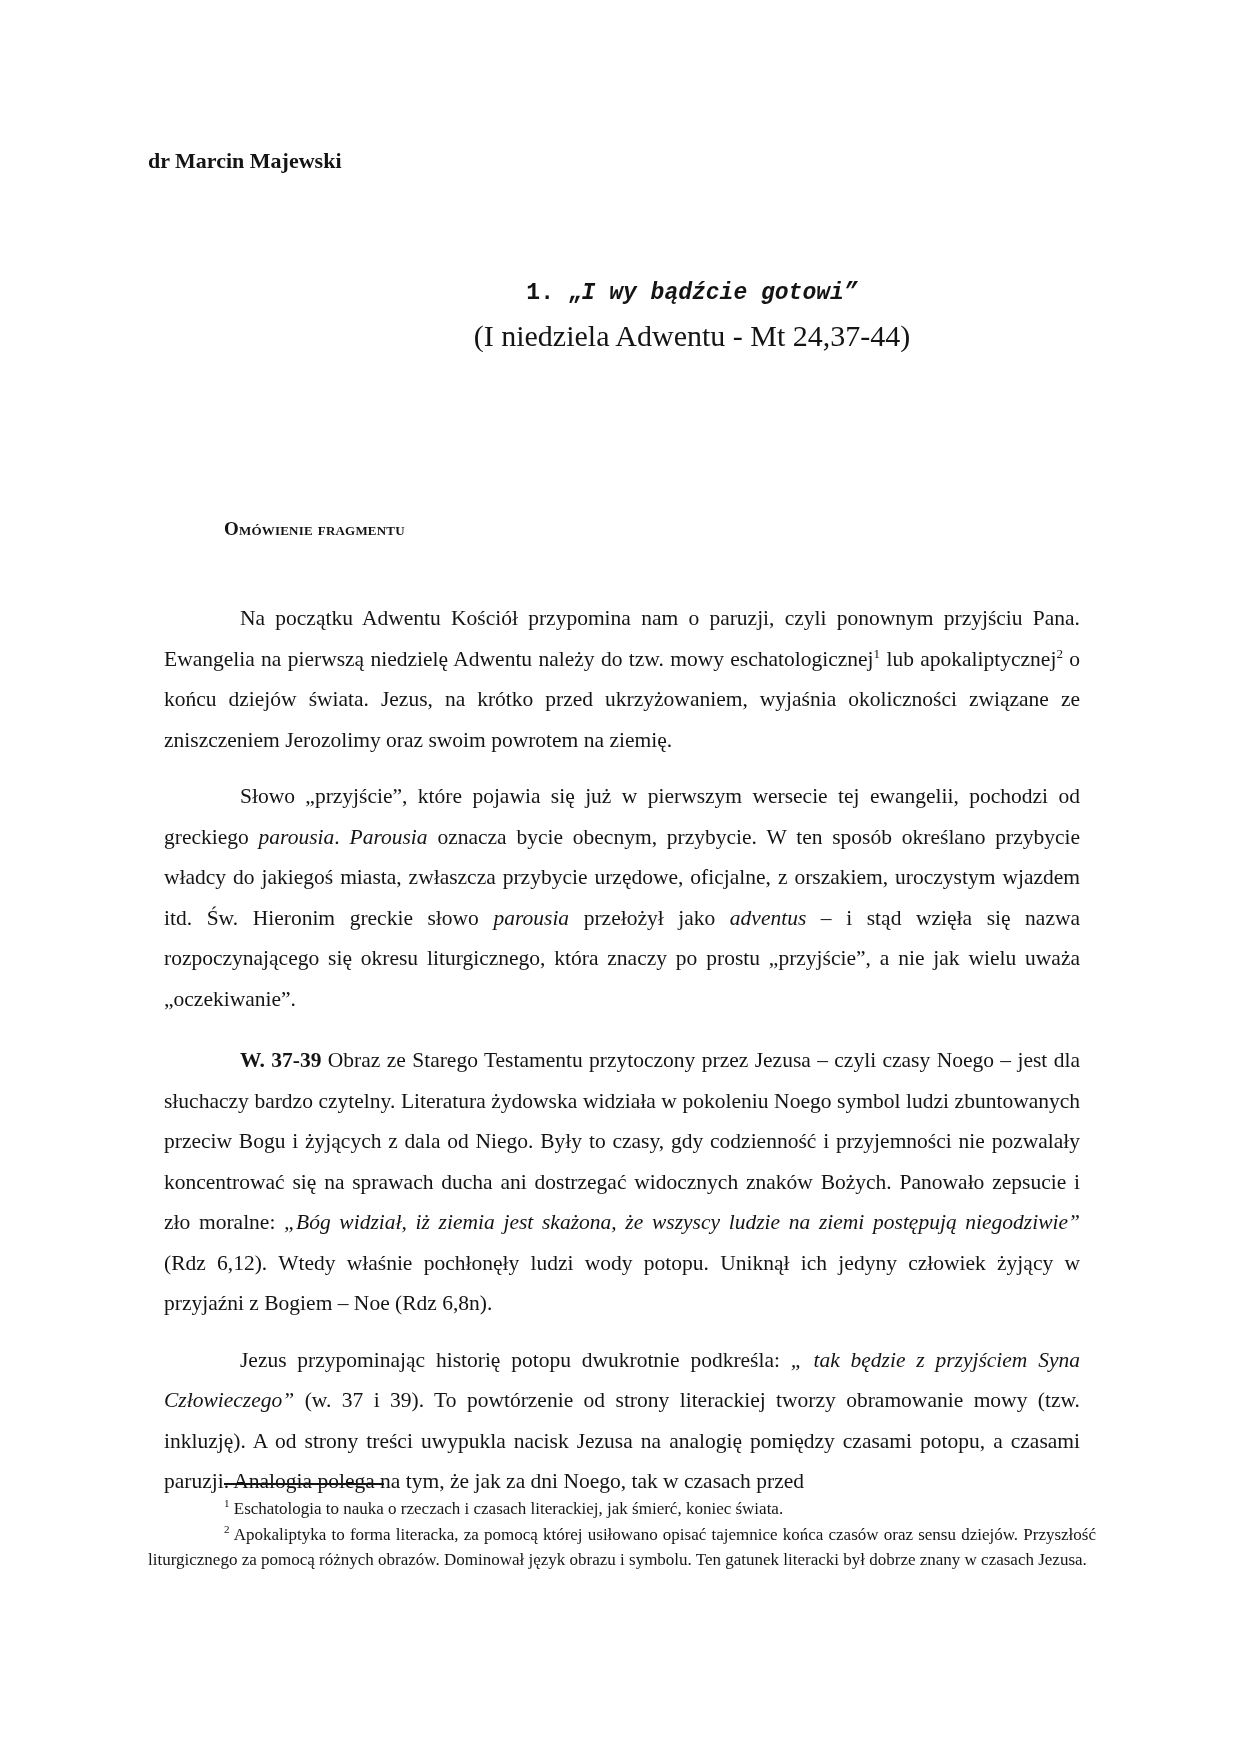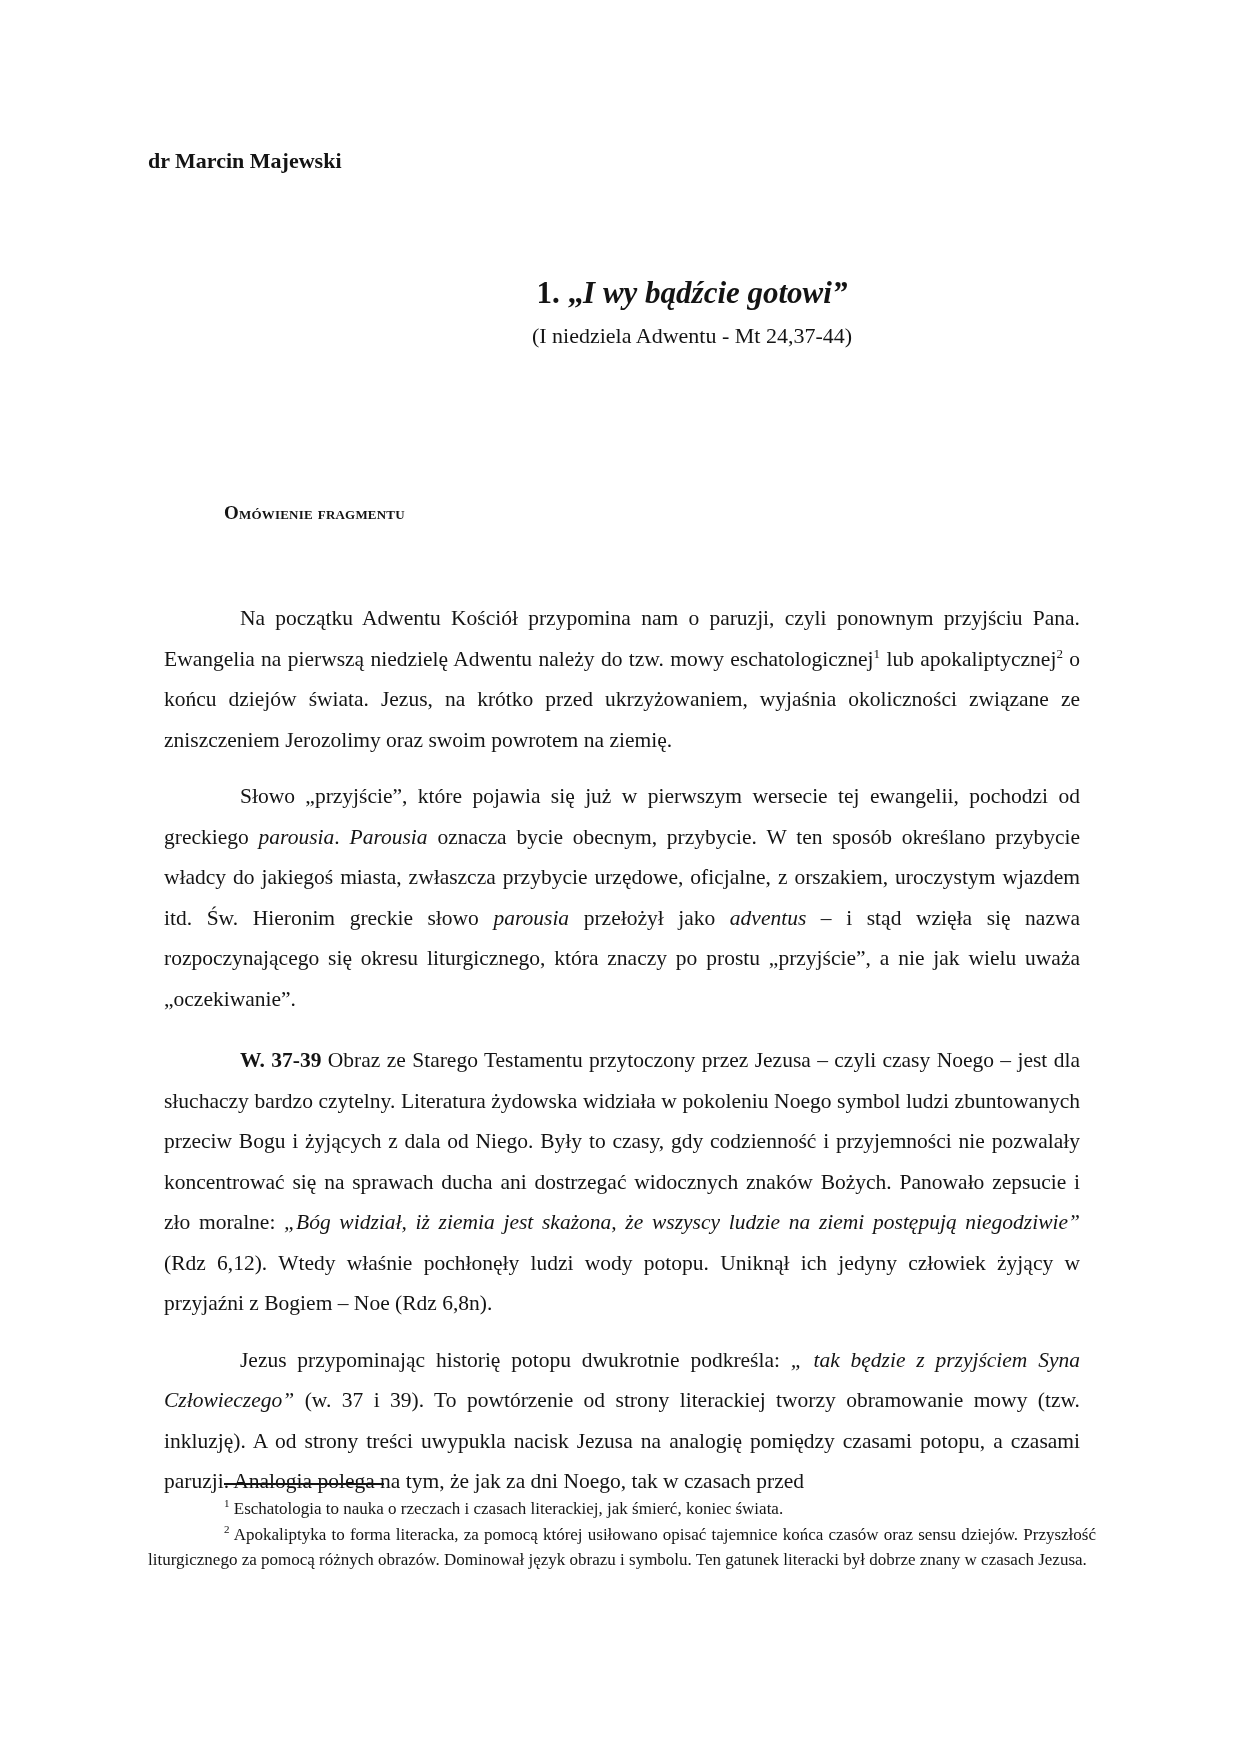--- a/index.html
+++ b/index.html
@@ -30,41 +30,42 @@
     letter-spacing: 0;
   }
   .title-block {
     position: absolute;
     left: 148px;
     width: 948px;
     top: 270px;
     text-align: center;
   }
   .title-line {
-    font-size: 31px;
+    font-size: 23px;
     font-weight: bold;
     line-height: 46px;
     padding-left: 140px;
+    font-family: Liberation Mono, monospace;
   }
   .title-line i { font-weight: bold; }
   .subtitle-line {
     font-size: 25px;
     font-weight: bold;
     line-height: 46px;
     padding-left: 140px;
   }
   .ref-line {
-    font-size: 22px;
+    font-size: 30px;
     line-height: 40px;
     padding-left: 140px;
   }
   .section-heading {
     position: absolute;
     left: 224px;
-    top: 502px;
+    top: 518px;
     font-size: 19px;
     font-weight: bold;
     font-variant: small-caps;
     letter-spacing: 0.2px;
   }
   .body-text {
     position: absolute;
     left: 148px;
     width: 948px;
     font-size: 21.5px;

